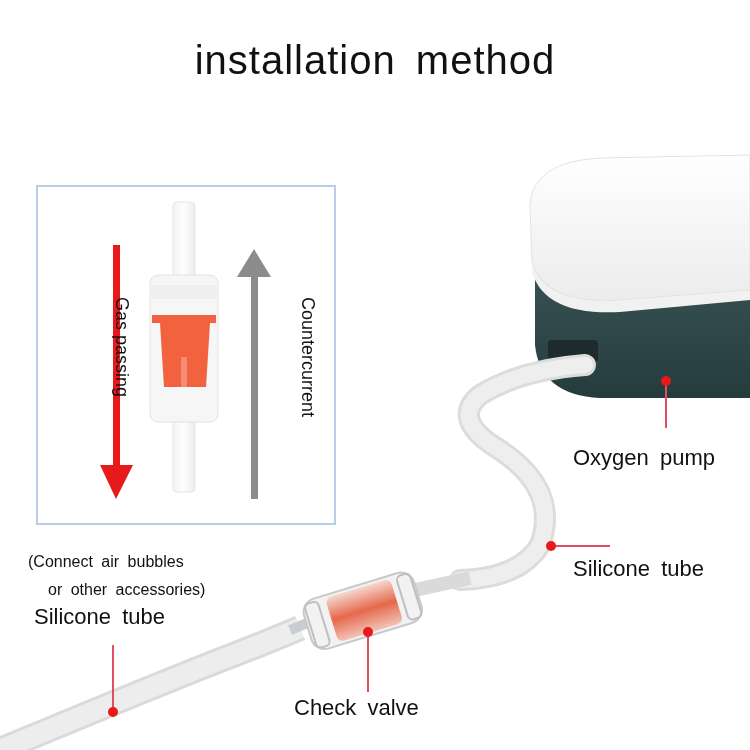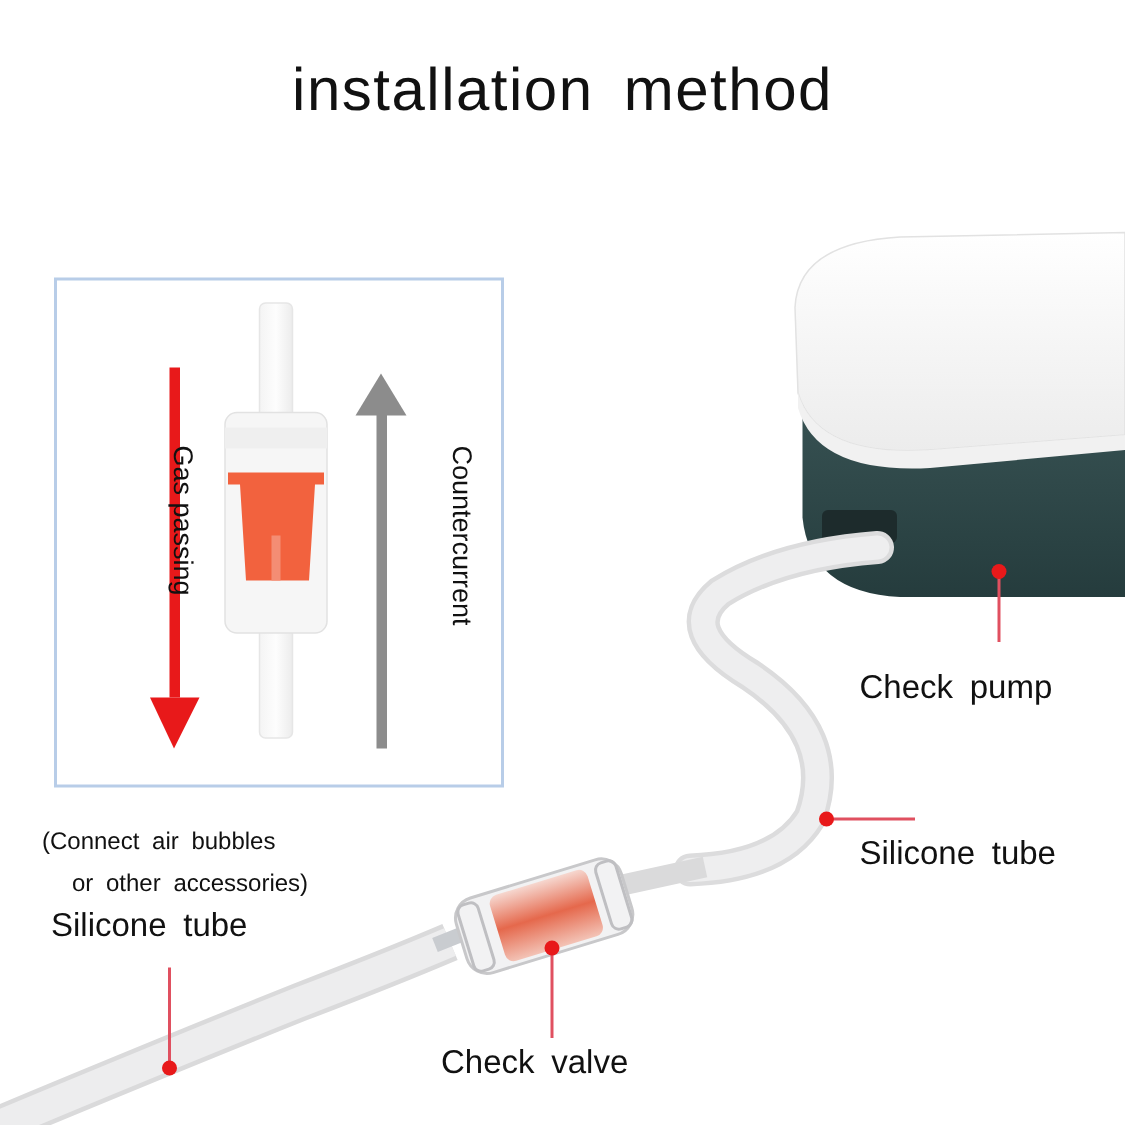--- a/index.html
+++ b/index.html
@@ -102,18 +102,18 @@
       <rect x="112" y="88" width="68" height="147" rx="8" fill="#f6f6f6" stroke="#e2e2e2"></rect>
       <rect x="112" y="98" width="68" height="14" fill="#efefef"></rect>
       <path d="M114 128 L178 128 L178 136 L172 136 L168 200 L126 200 L122 136 L114 136 Z" fill="#f2623e"></path>
       <rect x="143" y="170" width="6" height="30" fill="#f48d74"></rect>
     </g>
   </svg>
   <div class="vtext" style="left:72px; top:110px; transform: rotate(90deg) translate(0,-22px);">Gas passing</div>
   <div class="vtext" style="left:258px; top:110px; transform: rotate(90deg) translate(0,-22px);">Countercurrent</div>
 </div>
 
-<div class="label" style="left:573px; top:445px;">Check pump</div>
+<div class="label" style="left:573px; top:445px;">Oxygen pump</div>
 <div class="label" style="left:573px; top:556px;">Silicone tube</div>
 <div class="note" style="left:28px; top:553px;">(Connect air bubbles</div>
 <div class="note" style="left:28px; top:581px;margin-left:20px;">or other accessories)</div>
 <div class="label" style="left:34px; top:604px;">Silicone tube</div>
 <div class="label" style="left:294px; top:695px;">Check valve</div>
 
 </body></html>

